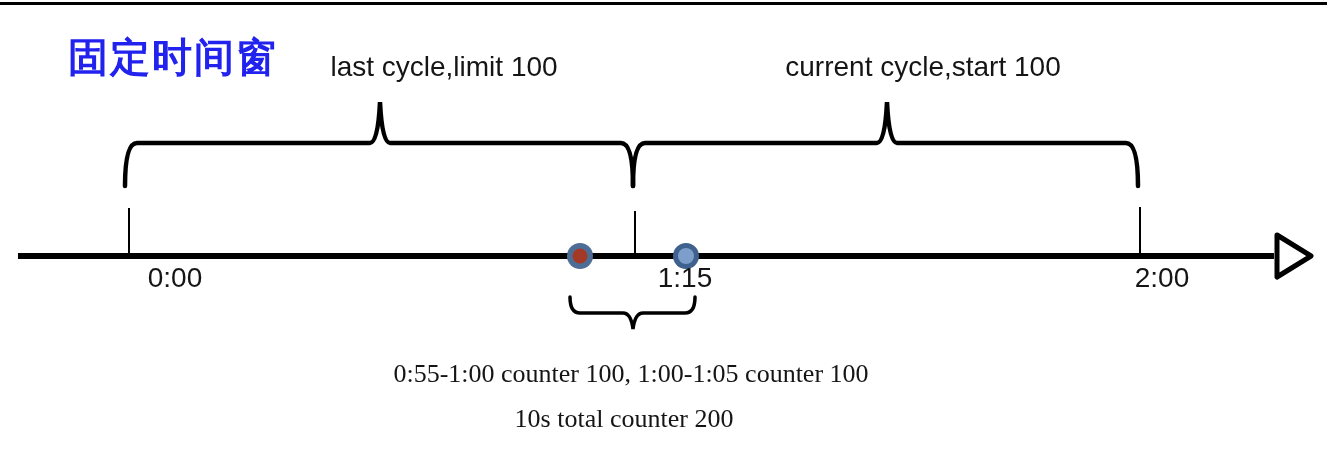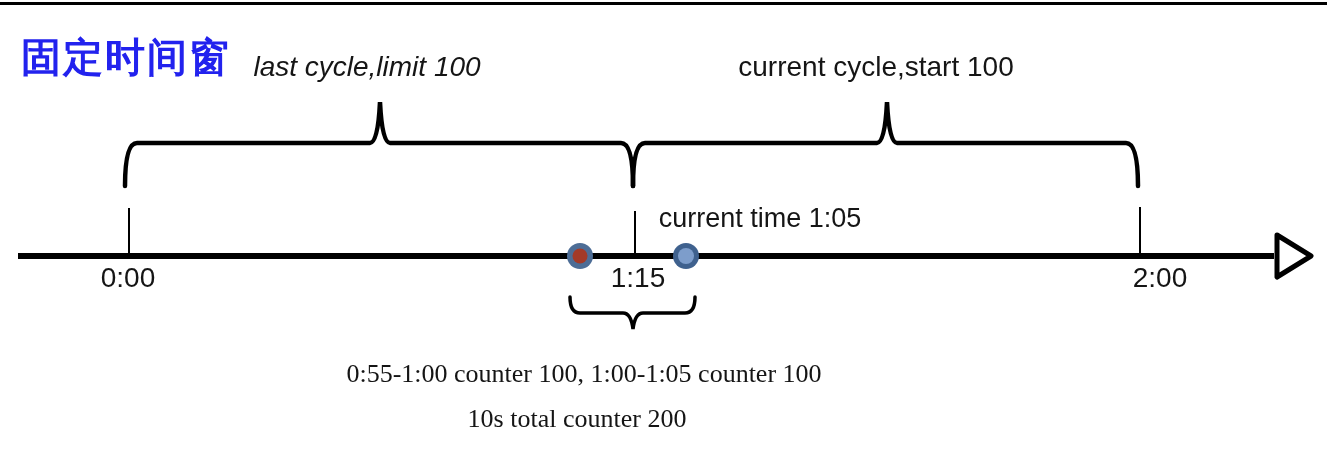--- a/index.html
+++ b/index.html
@@ -11,20 +11,21 @@
     font-family:"Liberation Sans", sans-serif;
     color:#151515;
   }
   #diagram-svg{position:absolute;left:0;top:0;}
   .lbl{
     position:absolute;
     white-space:nowrap;
     line-height:1.05;
     color:#151515;
     transform:translateX(-50%);
+    margin-left:47px;
   }
   .lbl-cycle{font-size:28px;top:52px;}
   .lbl-marker{font-size:27px;top:204px;}
   .lbl-tick{font-size:28px;top:263px;}
   .lbl-counter{font-size:26px;font-family:Liberation Serif, serif;}
   #page-title{
     position:absolute;left:21px;top:36px;
     font-size:40px;font-weight:bold;color:#2222ee;
     transform:none;letter-spacing:2px;
   }
@@ -57,25 +58,24 @@
     <g>
       <circle cx="686" cy="256" r="13" fill="#3f618e"></circle>
       <circle cx="686" cy="256" r="8" fill="#7d9dcb"></circle>
     </g>
 
     <path d="M 570 297 Q 570 313 580 313 L 623 313 Q 631 313 633 329 Q 635 313 643 313 L 685 313 Q 695 313 695 297" fill="none" stroke="#000000" stroke-width="3.5" stroke-linecap="round"></path>
   </svg>
 
   <div id="page-title" class="lbl">固定时间窗</div>
 
-  <div class="lbl lbl-cycle" style="left:367px;font-style:italic;">last cycle,limit 100</div>
+  <div class="lbl lbl-cycle" style="left:397px;">last cycle,limit 100</div>
   <div class="lbl lbl-cycle" style="left:876px;">current cycle,start 100</div>
 
-  <div class="lbl lbl-marker" style="left:760px;">current time 1:05</div>
 
   <div class="lbl lbl-tick" style="left:128px;">0:00</div>
   <div class="lbl lbl-tick" style="left:638px;">1:15</div>
-  <div class="lbl lbl-tick" style="left:1160px;">2:00</div>
+  <div class="lbl lbl-tick" style="left:1115px;">2:00</div>
 
   <div class="lbl lbl-counter" style="left:584px;top:360px;">0:55-1:00 counter 100, 1:00-1:05 counter 100</div>
   <div class="lbl lbl-counter" style="left:577px;top:405px;text-align:right;">10s total counter 200</div>
 
 </div>
 
 </body></html>

